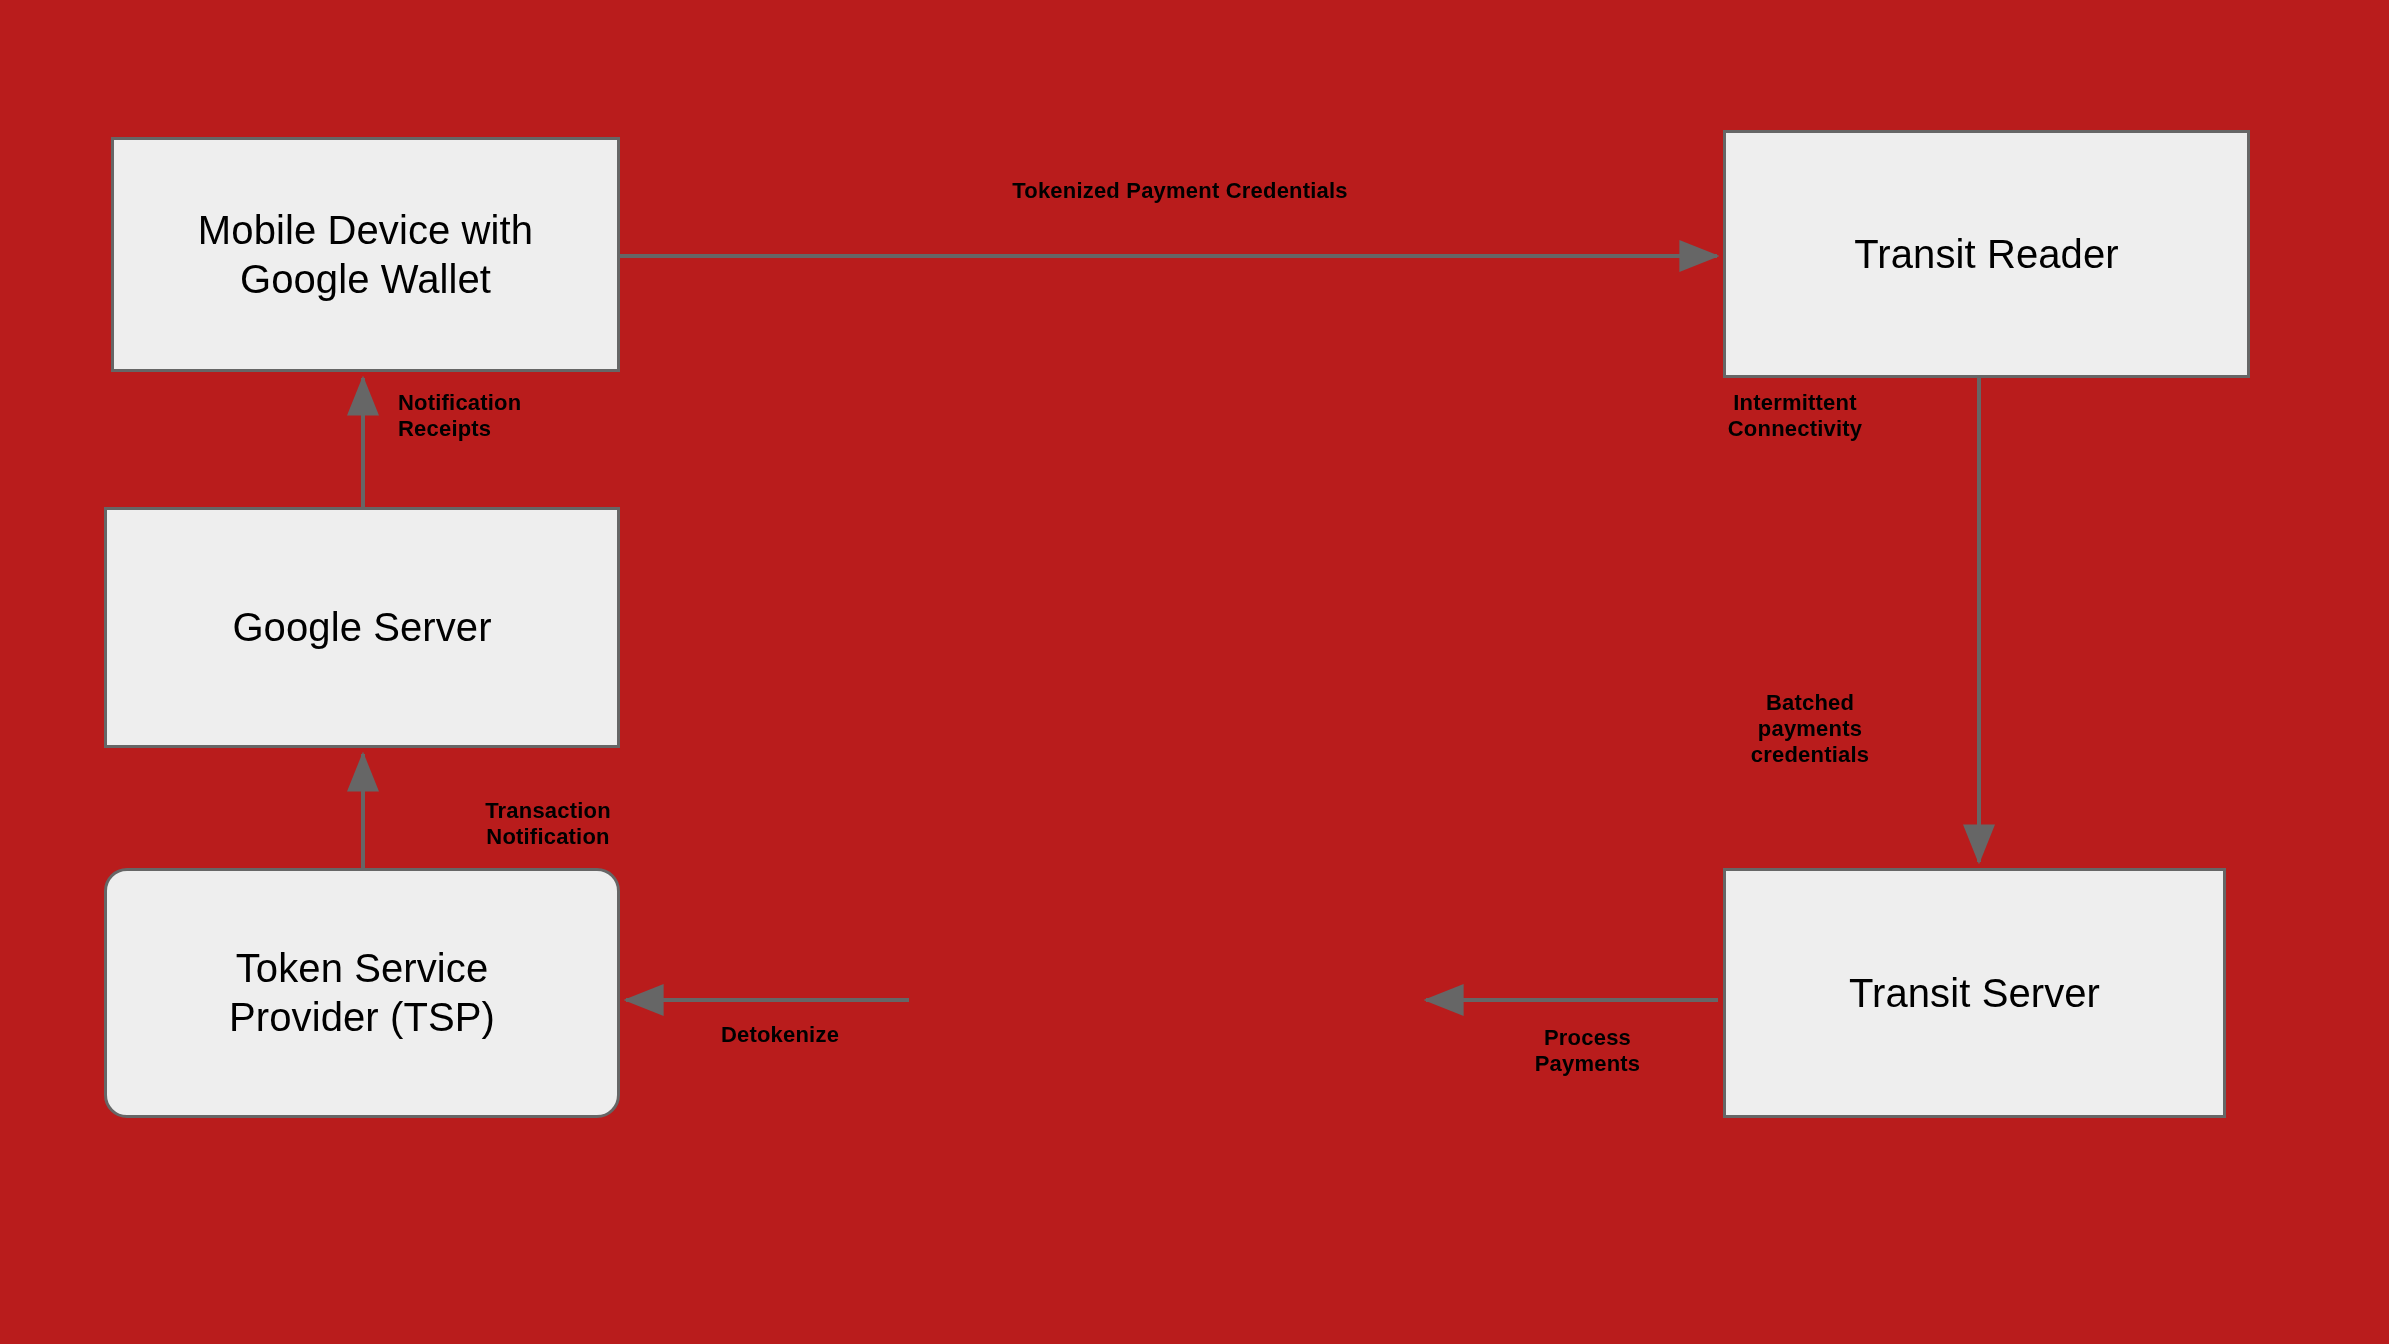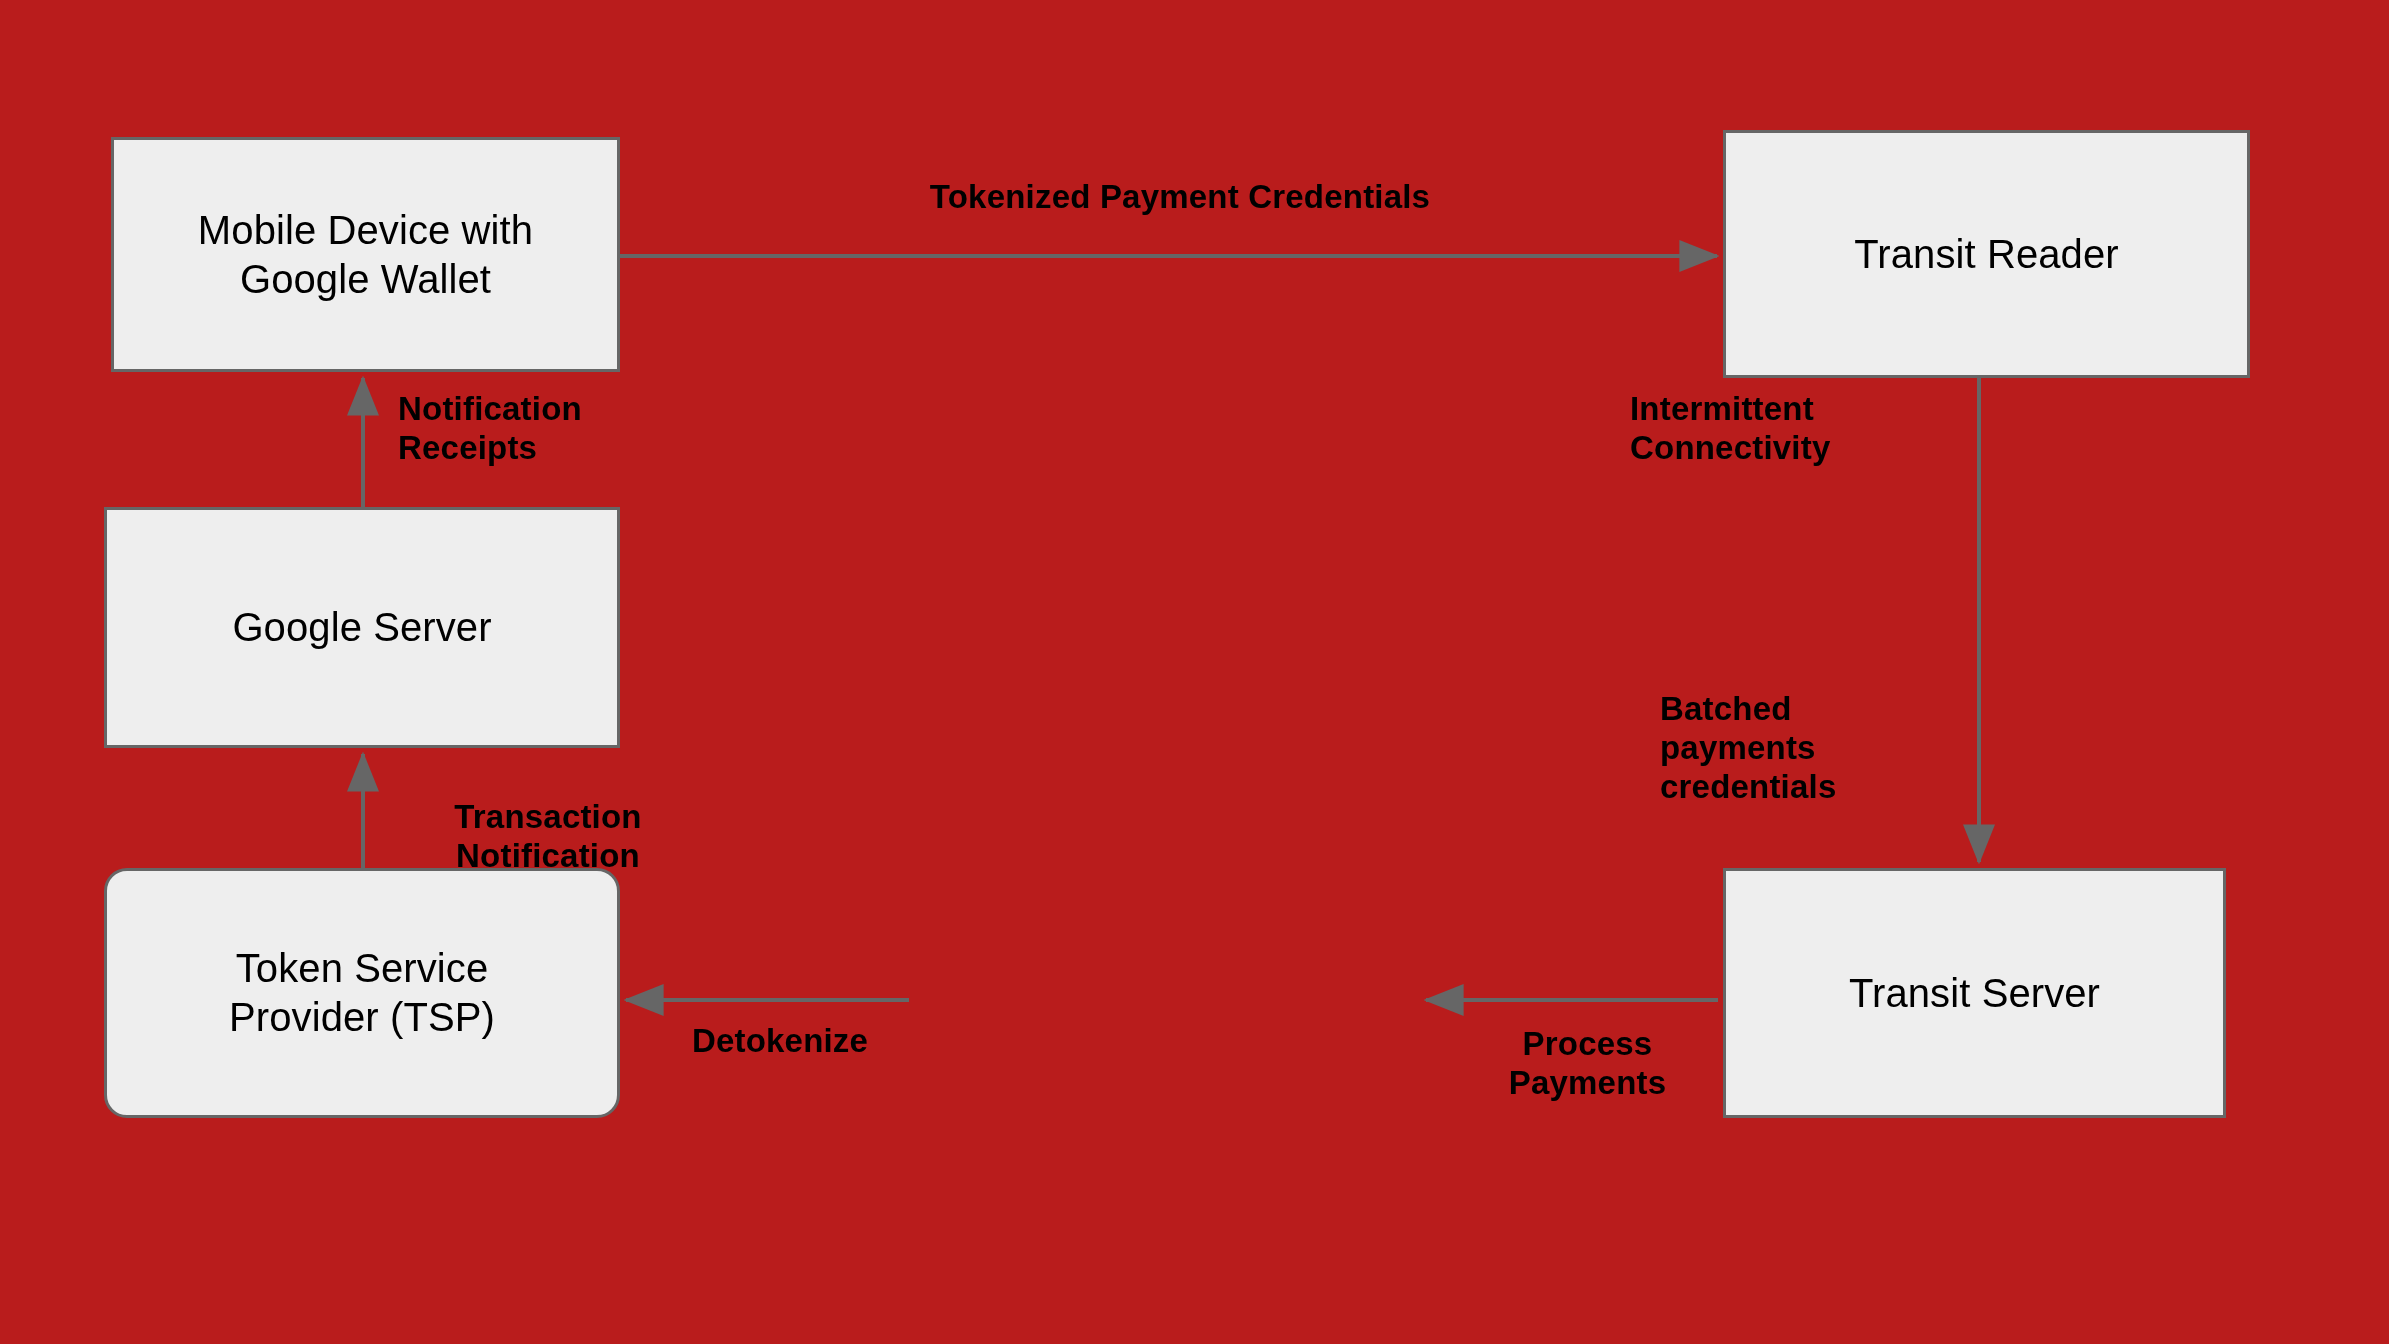--- a/index.html
+++ b/index.html
@@ -44,29 +44,29 @@
     white-space: pre-line;
   }
   .node-label {
     display: block;
     white-space: pre-line;
     padding: 0 10px;
   }
   .edge-label {
     position: absolute;
     color: #000000;
-    font-size: 33px;
+    font-size: 22px;
     font-weight: bold;
     line-height: 1.18;
     white-space: pre-line;
     letter-spacing: 0.2px;
   }
   .edge-label.align-center { text-align: center; }
   .edge-label.align-left   { text-align: left; }
-  .edge-label.align-right  { text-align: left; }
+  .edge-label.align-right  { text-align: center; }
 
   
   #node-mobile-device   { left: 111px;  top: 137px;  width: 509px; height: 235px; }
   #node-transit-reader  { left: 1723px; top: 130px;  width: 527px; height: 248px; }
   #node-google-server   { left: 104px;  top: 507px;  width: 516px; height: 241px; }
   #node-tsp             { left: 104px;  top: 868px;  width: 516px; height: 250px; border-radius: 23px; }
   #node-payment-proc    { left: 914px;  top: 868px;  width: 506px; height: 250px; }
   #node-transit-server  { left: 1723px; top: 868px;  width: 503px; height: 250px; }
 
   

